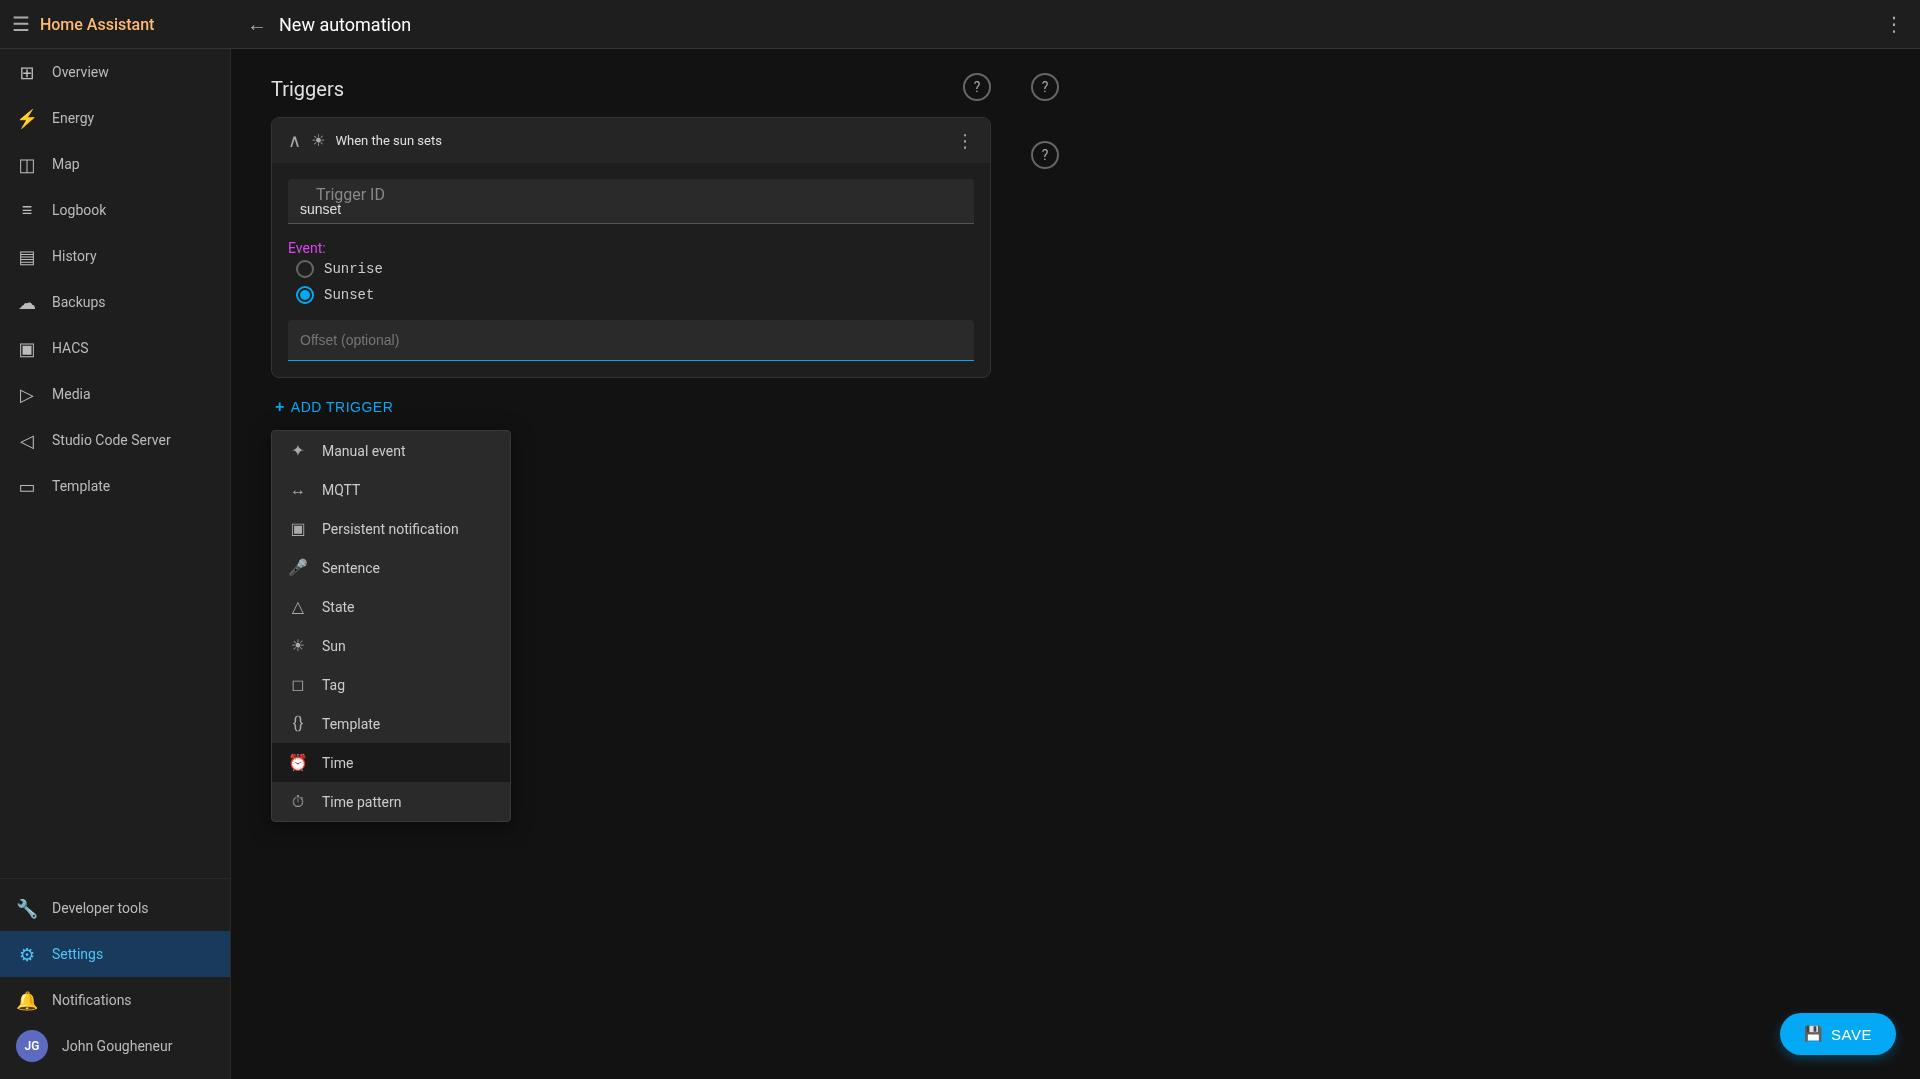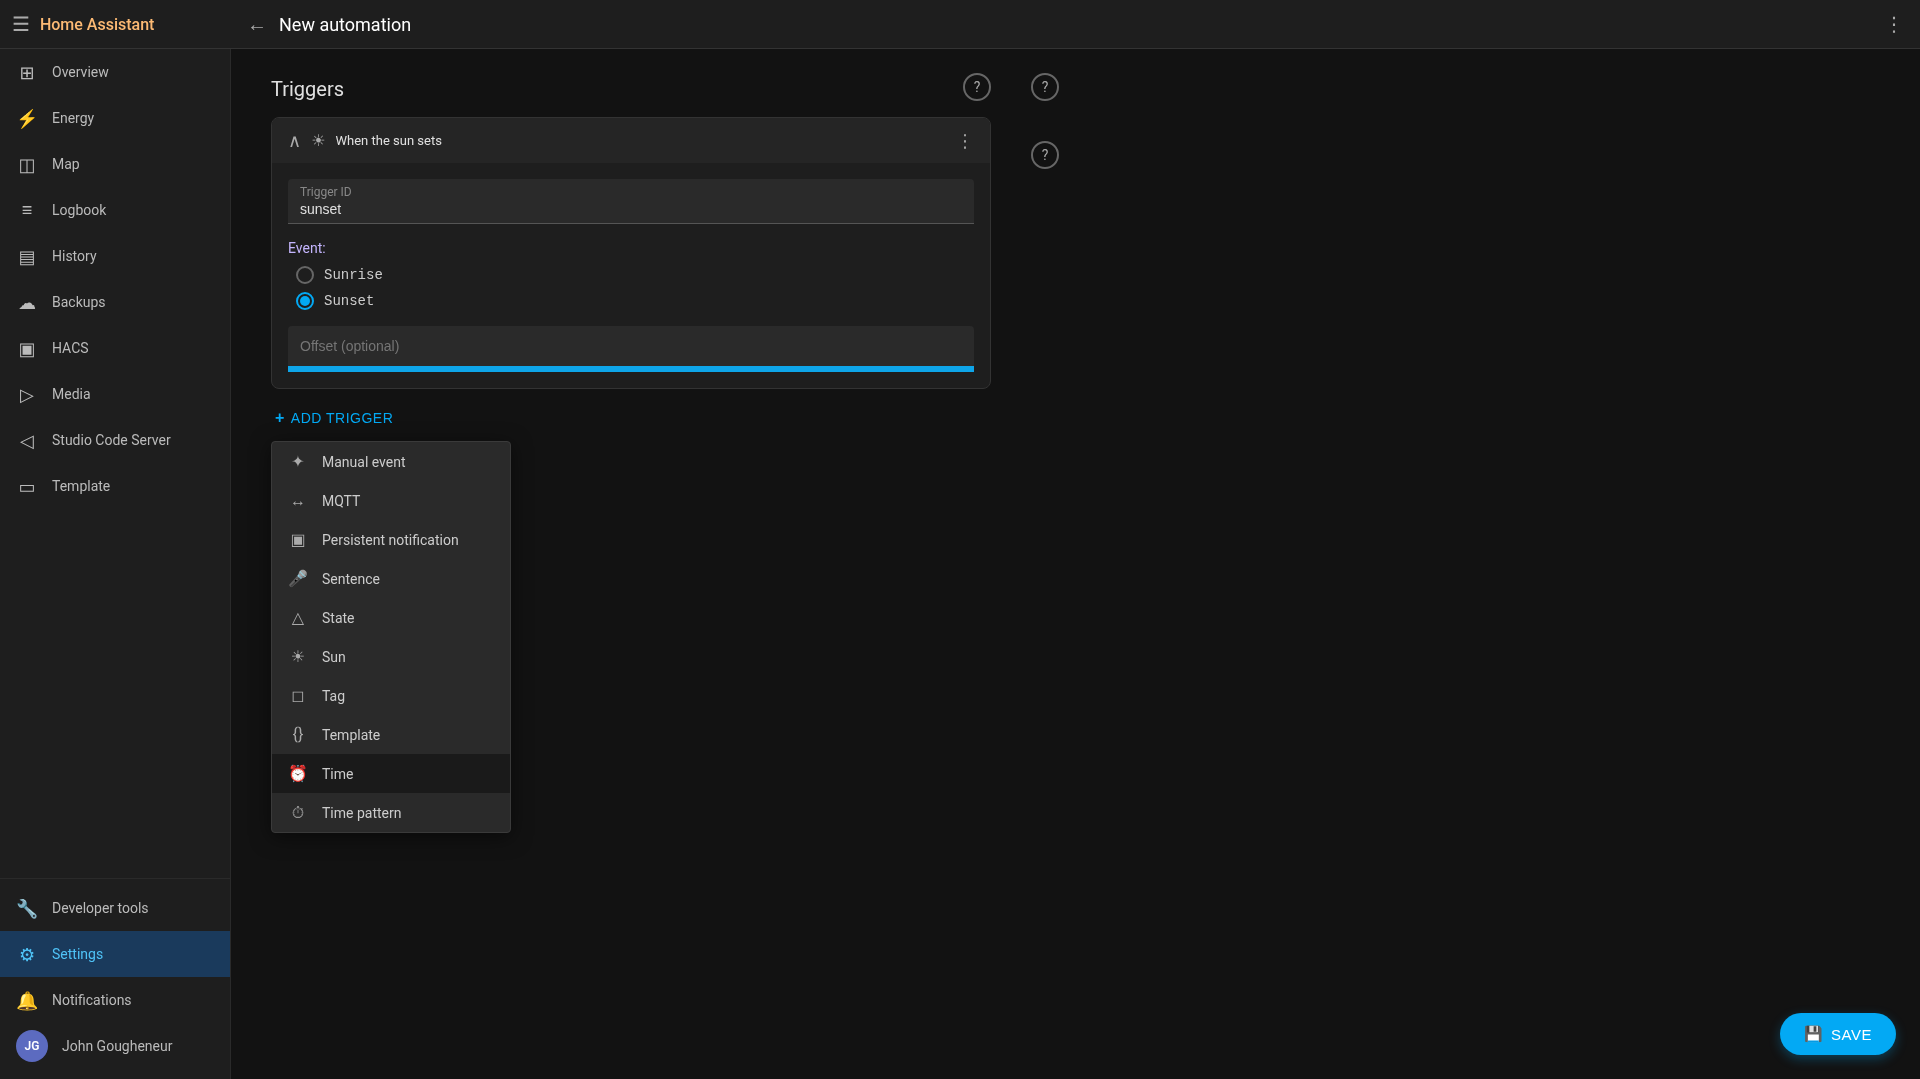--- a/index.html
+++ b/index.html
@@ -195,43 +195,43 @@
       padding: 16px;
     }
 
     .field-group {
       margin-bottom: 16px;
       position: relative;
     }
     .field-group label {
       position: absolute;
       top: 6px;
-      left: 12px;
-      font-size: 12px;
+      left: 28px;
+      font-size: 16px;
       color: #888;
     }
     .field-input {
       width: 100%;
       background: #2a2a2a;
       border: none;
       border-bottom: 1px solid #555;
       color: #e0e0e0;
       padding: 22px 12px 6px 12px;
       font-size: 14px;
       outline: none;
       border-radius: 4px 4px 0 0;
     }
 
     .event-section {
       margin-bottom: 16px;
     }
     .event-label {
       font-size: 14px;
-      color: #c4b5fd;
-      margin-bottom: 10px;
+      color: #d946ef;
+      margin-bottom: 4px;
     }
     .radio-group {
       display: flex;
       flex-direction: column;
       gap: 8px;
       padding-left: 8px;
       font-family: Liberation Mono, monospace;
     }
     .radio-item {
       display: flex;
@@ -258,21 +258,21 @@
       width: 10px;
       height: 10px;
       border-radius: 50%;
       background: #03a9f4;
     }
 
     .offset-field {
       width: 100%;
       background: #2a2a2a;
       border: none;
-      border-bottom: 6px solid #0ea5e9;
+      border-bottom: 1px solid #0ea5e9;
       color: #84cc16;
       padding: 12px;
       font-size: 14px;
       outline: none;
       border-radius: 4px 4px 0 0;
     }
 
     
     .add-trigger-btn {
       display: flex;

